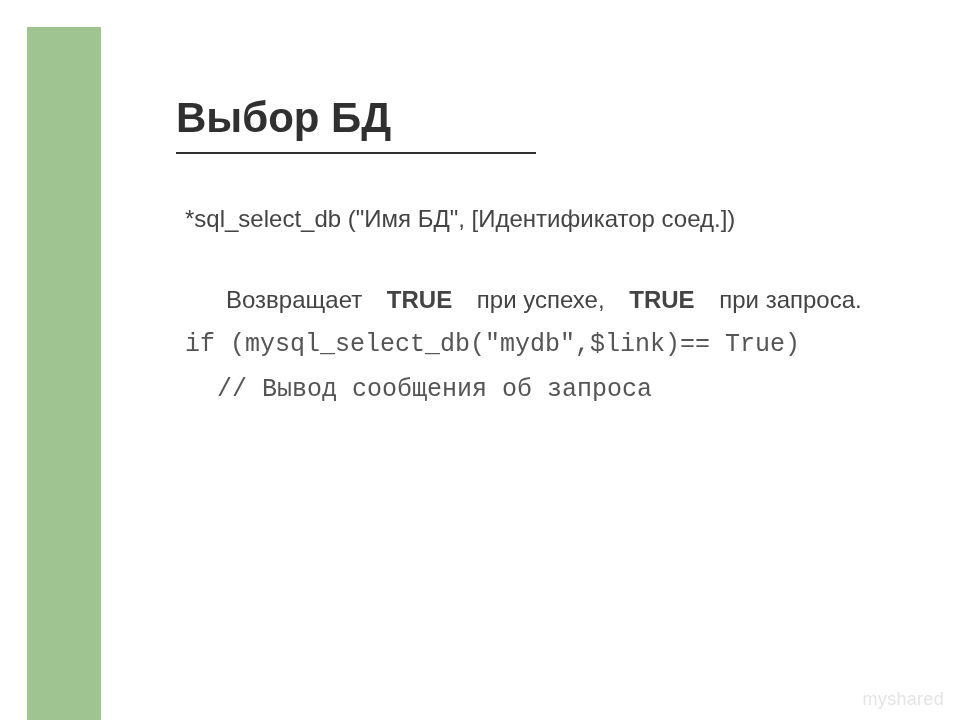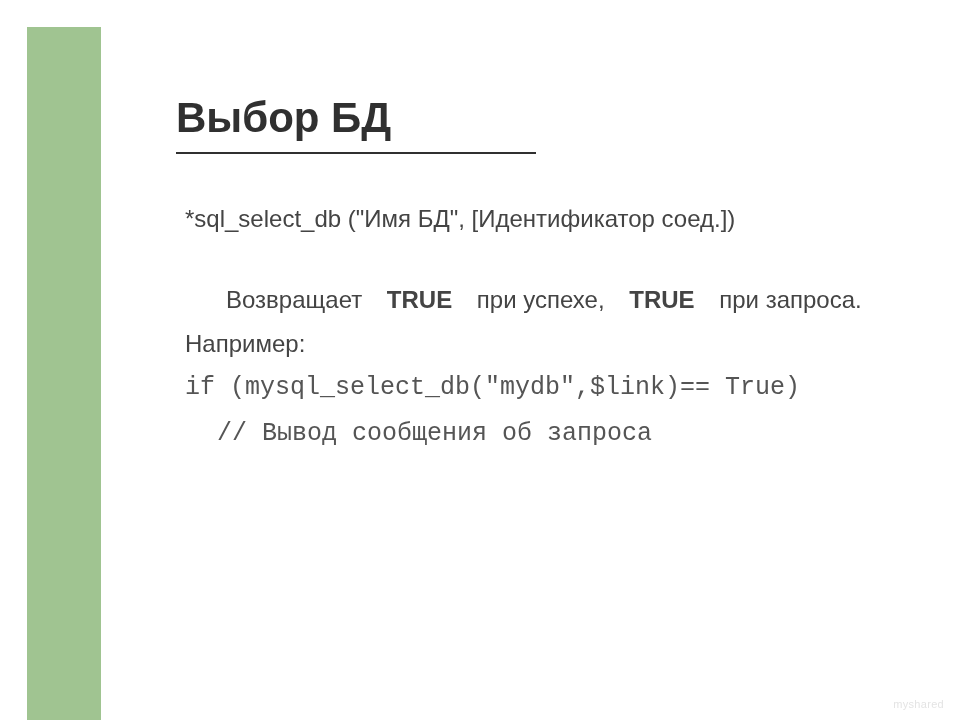--- a/index.html
+++ b/index.html
@@ -57,39 +57,38 @@
       font-size: 25px;
       color: #555;
     }
     .spacer {
       height: 28px;
     }
     .watermark {
       position: absolute;
       bottom: 10px;
       right: 16px;
-      font-size: 11px;
+      font-size: 18px;
       color: #e4e4e4;
       letter-spacing: 0.3px;
     }
   </style>
 </head>
 <body>
 
 <div class="sidebar"></div>
 
 <div class="content">
   <h1 class="slide-title">Выбор БД</h1>
   <div class="title-underline"></div>
 
   <div class="body-text">
     <div class="line">*sql_select_db ("Имя БД", [Идентификатор соед.])</div>
     <div class="spacer"></div>
     <div class="line indent">
       <span>Возвращает </span><span class="bold">TRUE</span><span> при успехе, </span><span class="bold">TRUE</span><span> при запроса.</span>
     </div>
-    <div class="line">Например:</div>
     <div class="line mono">if (mysql_select_db("mydb",$link)== True)</div>
     <div class="line mono indent">// Вывод сообщения об запроса</div>
   </div>
 
   <div class="watermark">myshared</div>
 </div>
 
 </body></html>

